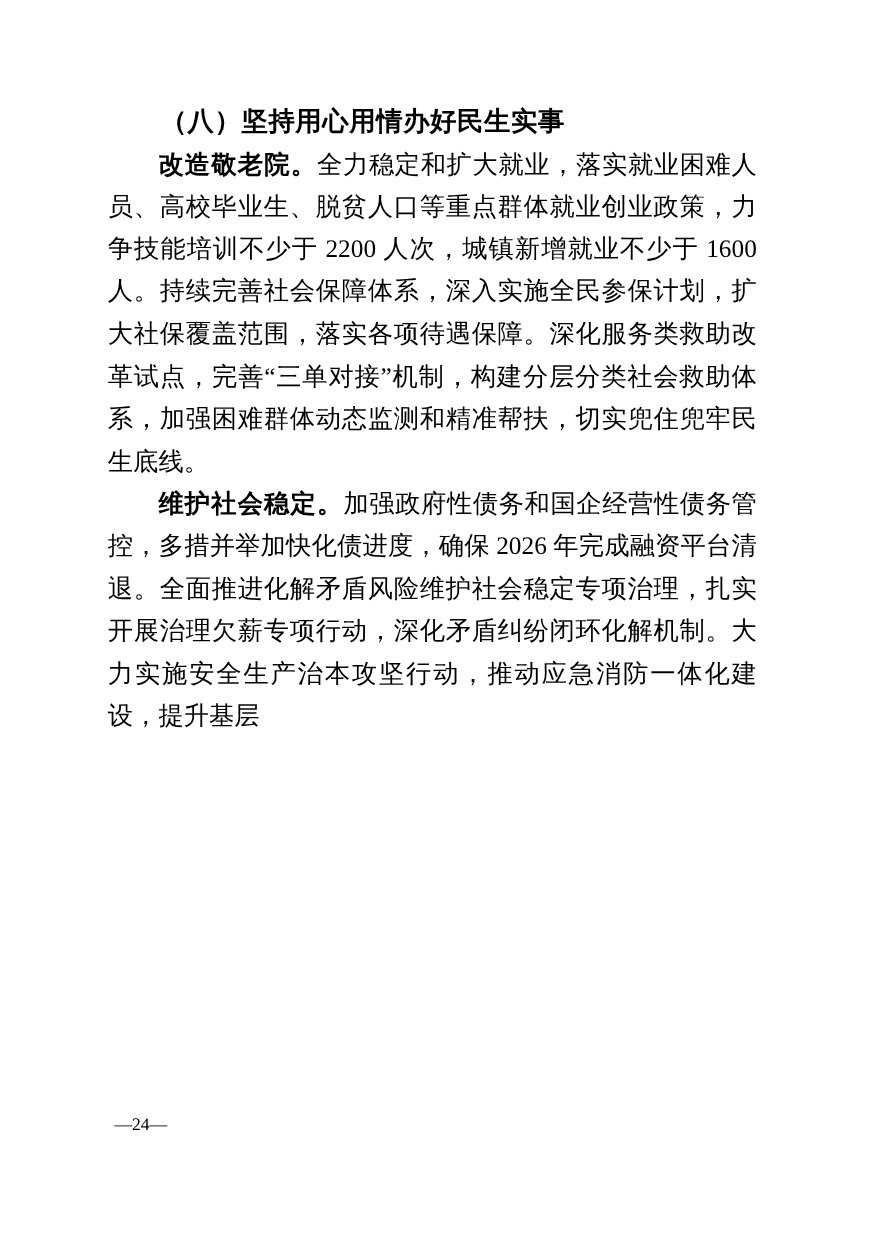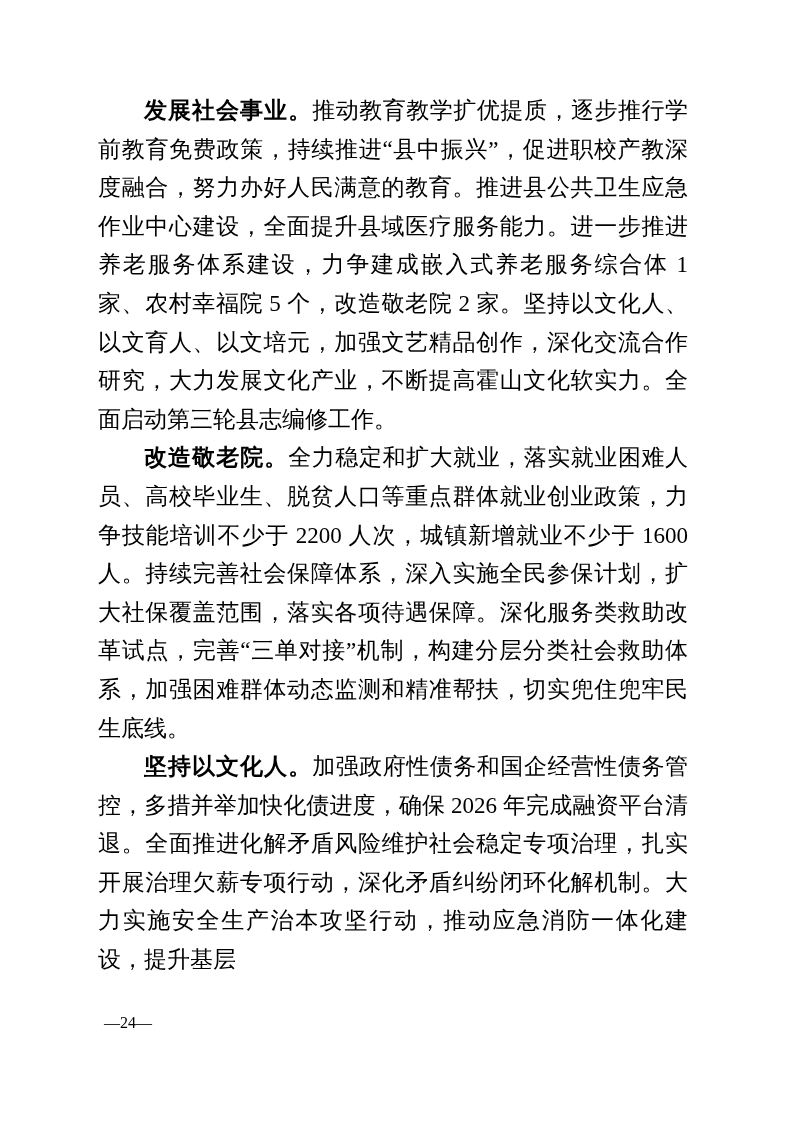--- a/index.html
+++ b/index.html
@@ -51,22 +51,22 @@
       font-size: 16px;
       line-height: 26px;
       letter-spacing: 0px;
     }
   </style>
 </head>
 <body>
 
 <div class="page">
   <div class="content">
+    <h2 class="section-heading">（八）坚持用心用情办好民生实事</h2>
 
-    <p class="para"><span class="lead">发展社会事业。</span><span class="body-text">推动教育教学扩优提质，逐步推行学前教育免费政策，持续推进“县中振兴”，促进职校产教深度融合，努力办好人民满意的教育。推进县公共卫生应急作业中心建设，全面提升县域医疗服务能力。进一步推进养老服务体系建设，力争建成嵌入式养老服务综合体 1 家、农村幸福院 5 个，改造敬老院 2 家。坚持以文化人、以文育人、以文培元，加强文艺精品创作，深化交流合作研究，大力发展文化产业，不断提高霍山文化软实力。全面启动第三轮县志编修工作。</span></p>
 
     <p class="para"><span class="lead">改造敬老院。</span><span class="body-text">全力稳定和扩大就业，落实就业困难人员、高校毕业生、脱贫人口等重点群体就业创业政策，力争技能培训不少于 2200 人次，城镇新增就业不少于 1600 人。持续完善社会保障体系，深入实施全民参保计划，扩大社保覆盖范围，落实各项待遇保障。深化服务类救助改革试点，完善“三单对接”机制，构建分层分类社会救助体系，加强困难群体动态监测和精准帮扶，切实兜住兜牢民生底线。</span></p>
 
-    <p class="para"><span class="lead">坚持以文化人。</span><span class="body-text">加强政府性债务和国企经营性债务管控，多措并举加快化债进度，确保 2026 年完成融资平台清退。全面推进化解矛盾风险维护社会稳定专项治理，扎实开展治理欠薪专项行动，深化矛盾纠纷闭环化解机制。大力实施安全生产治本攻坚行动，推动应急消防一体化建设，提升基层</span></p>
+    <p class="para"><span class="lead">维护社会稳定。</span><span class="body-text">加强政府性债务和国企经营性债务管控，多措并举加快化债进度，确保 2026 年完成融资平台清退。全面推进化解矛盾风险维护社会稳定专项治理，扎实开展治理欠薪专项行动，深化矛盾纠纷闭环化解机制。大力实施安全生产治本攻坚行动，推动应急消防一体化建设，提升基层</span></p>
   </div>
 
   <div class="page-number">—24—</div>
 </div>
 
 </body></html>

